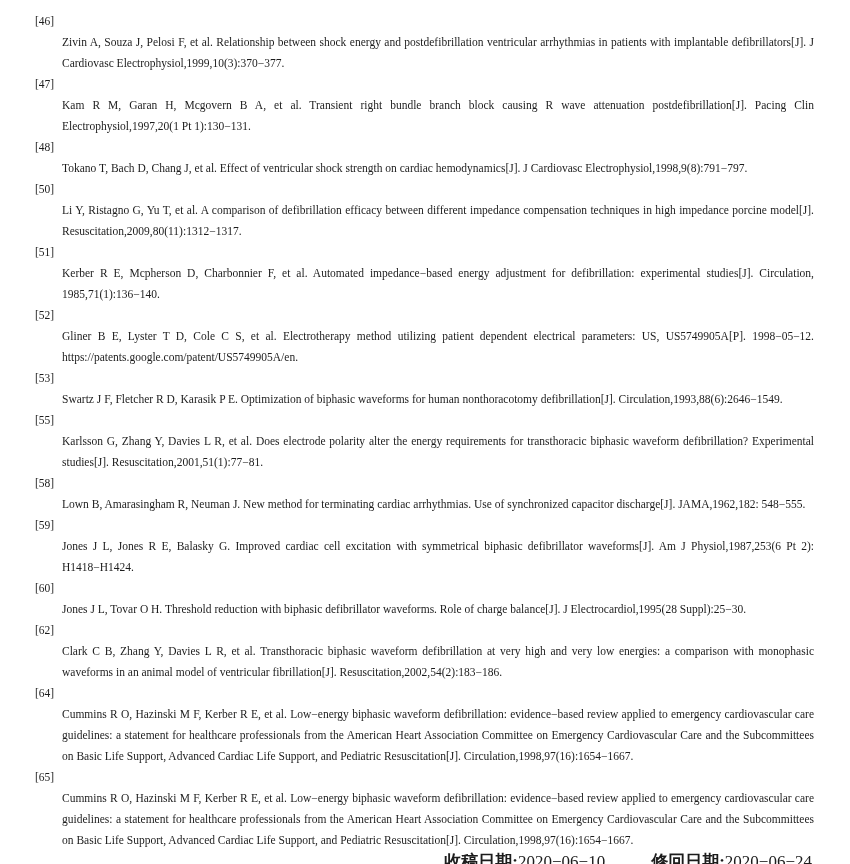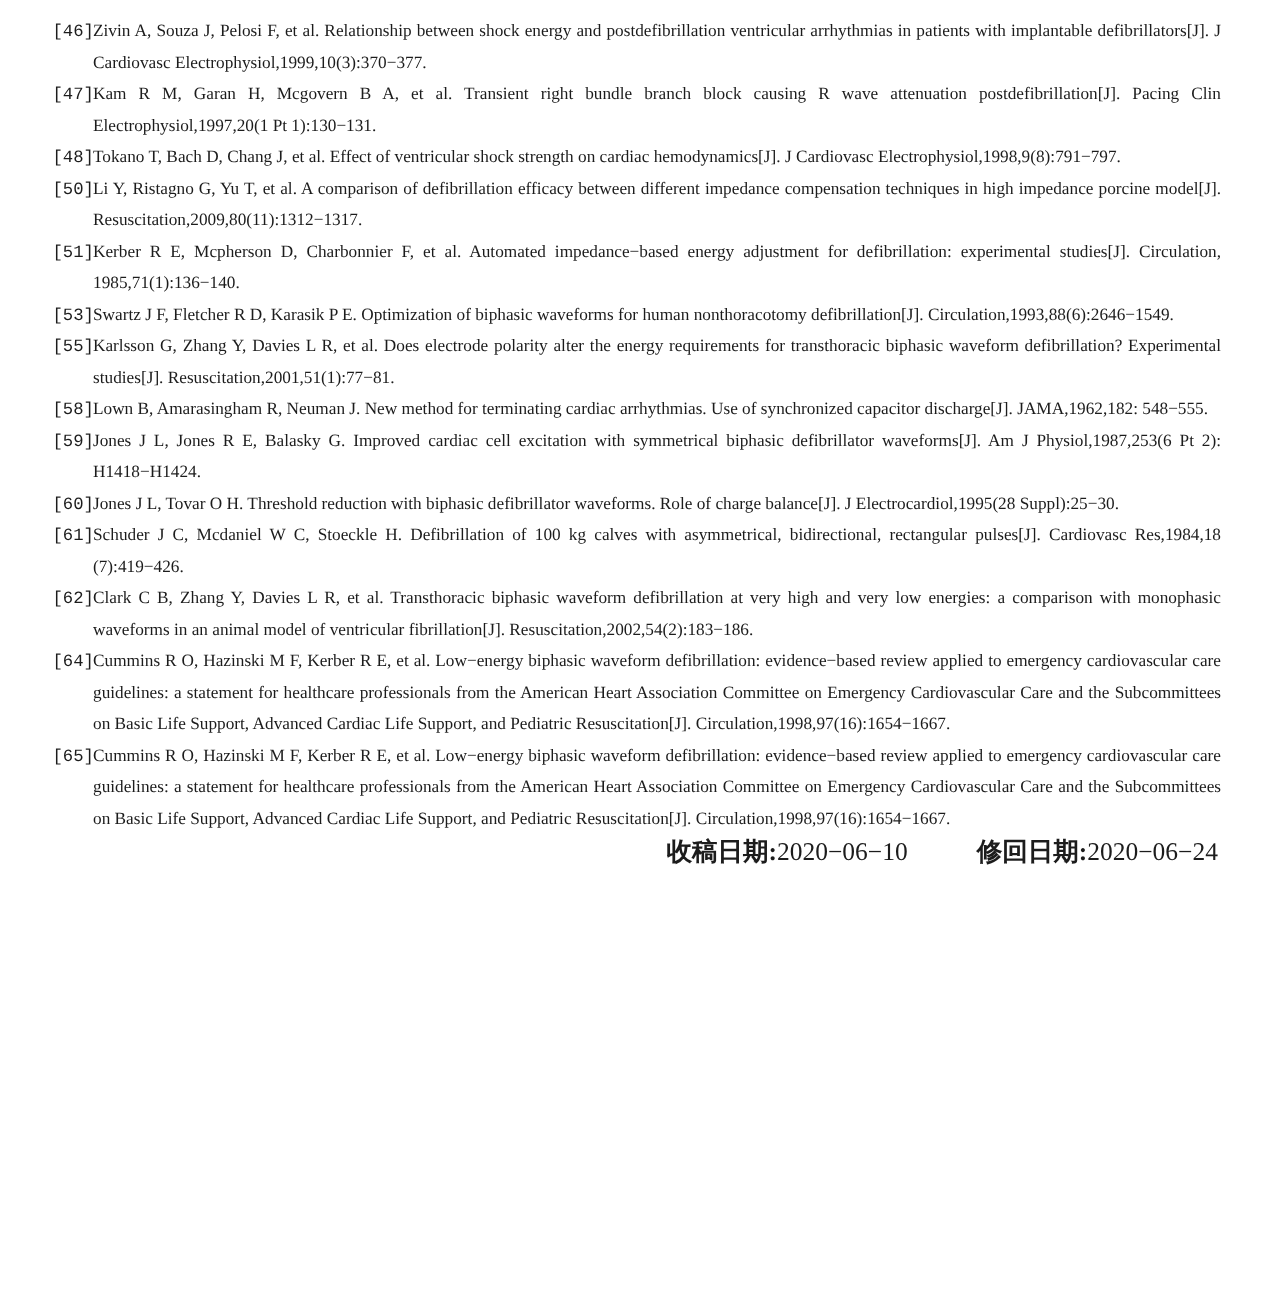--- a/index.html
+++ b/index.html
@@ -27,26 +27,26 @@
     padding: 0;
   }
   .ref {
     display: flex;
     font-size: 11.5px;
     line-height: 21px;
   }
   .ref .num {
     flex: 0 0 27px;
     width: 27px;
-    font-family: Liberation Mono, monospace;
   }
   .ref .txt {
     flex: 1 1 auto;
     text-align: justify;
     word-break: normal;
+    margin-top: 21px;
   }
   .footer {
     display: flex;
     justify-content: flex-end;
     align-items: baseline;
     gap: 46px;
     font-size: 17px;
     line-height: 21px;
     padding-right: 2px;
   }
@@ -85,20 +85,24 @@
   <li class="ref">
     <span class="num">[50]</span>
     <span class="txt">Li Y, Ristagno G, Yu T, et al. A comparison of defibrillation efficacy between different impedance compensation techniques in high impedance porcine model[J]. Resuscitation,2009,80(11):1312−1317.</span>
   </li>
 
   <li class="ref">
     <span class="num">[51]</span>
     <span class="txt">Kerber R E, Mcpherson D, Charbonnier F, et al. Automated impedance−based energy adjustment for defibrillation: experimental studies[J]. Circulation, 1985,71(1):136−140.</span>
   </li>
 
+  <li class="ref">
+    <span class="num">[52]</span>
+    <span class="txt">Gliner B E, Lyster T D, Cole C S, et al. Electrotherapy method utilizing patient dependent electrical parameters: US, US5749905A[P]. 1998−05−12. https://patents.google.com/patent/US5749905A/en.</span>
+  </li>
 
   <li class="ref">
     <span class="num">[53]</span>
     <span class="txt">Swartz J F, Fletcher R D, Karasik P E. Optimization of biphasic waveforms for human nonthoracotomy defibrillation[J]. Circulation,1993,88(6):2646−1549.</span>
   </li>
 
 
   <li class="ref">
     <span class="num">[55]</span>
     <span class="txt">Karlsson G, Zhang Y, Davies L R, et al. Does electrode polarity alter the energy requirements for transthoracic biphasic waveform defibrillation? Experimental studies[J]. Resuscitation,2001,51(1):77−81.</span>
@@ -114,24 +118,20 @@
   <li class="ref">
     <span class="num">[59]</span>
     <span class="txt">Jones J L, Jones R E, Balasky G. Improved cardiac cell excitation with symmetrical biphasic defibrillator waveforms[J]. Am J Physiol,1987,253(6 Pt 2): H1418−H1424.</span>
   </li>
 
   <li class="ref">
     <span class="num">[60]</span>
     <span class="txt">Jones J L, Tovar O H. Threshold reduction with biphasic defibrillator waveforms. Role of charge balance[J]. J Electrocardiol,1995(28 Suppl):25−30.</span>
   </li>
 
-  <li class="ref">
-    <span class="num">[61]</span>
-    <span class="txt">Schuder J C, Mcdaniel W C, Stoeckle H. Defibrillation of 100 kg calves with asymmetrical, bidirectional, rectangular pulses[J]. Cardiovasc Res,1984,18 (7):419−426.</span>
-  </li>
 
   <li class="ref">
     <span class="num">[62]</span>
     <span class="txt">Clark C B, Zhang Y, Davies L R, et al. Transthoracic biphasic waveform defibrillation at very high and very low energies: a comparison with monophasic waveforms in an animal model of ventricular fibrillation[J]. Resuscitation,2002,54(2):183−186.</span>
   </li>
 
 
   <li class="ref">
     <span class="num">[64]</span>
     <span class="txt">Cummins R O, Hazinski M F, Kerber R E, et al. Low−energy biphasic waveform defibrillation: evidence−based review applied to emergency cardiovascular care guidelines: a statement for healthcare professionals from the American Heart Association Committee on Emergency Cardiovascular Care and the Subcommittees on Basic Life Support, Advanced Cardiac Life Support, and Pediatric Resuscitation[J]. Circulation,1998,97(16):1654−1667.</span>

